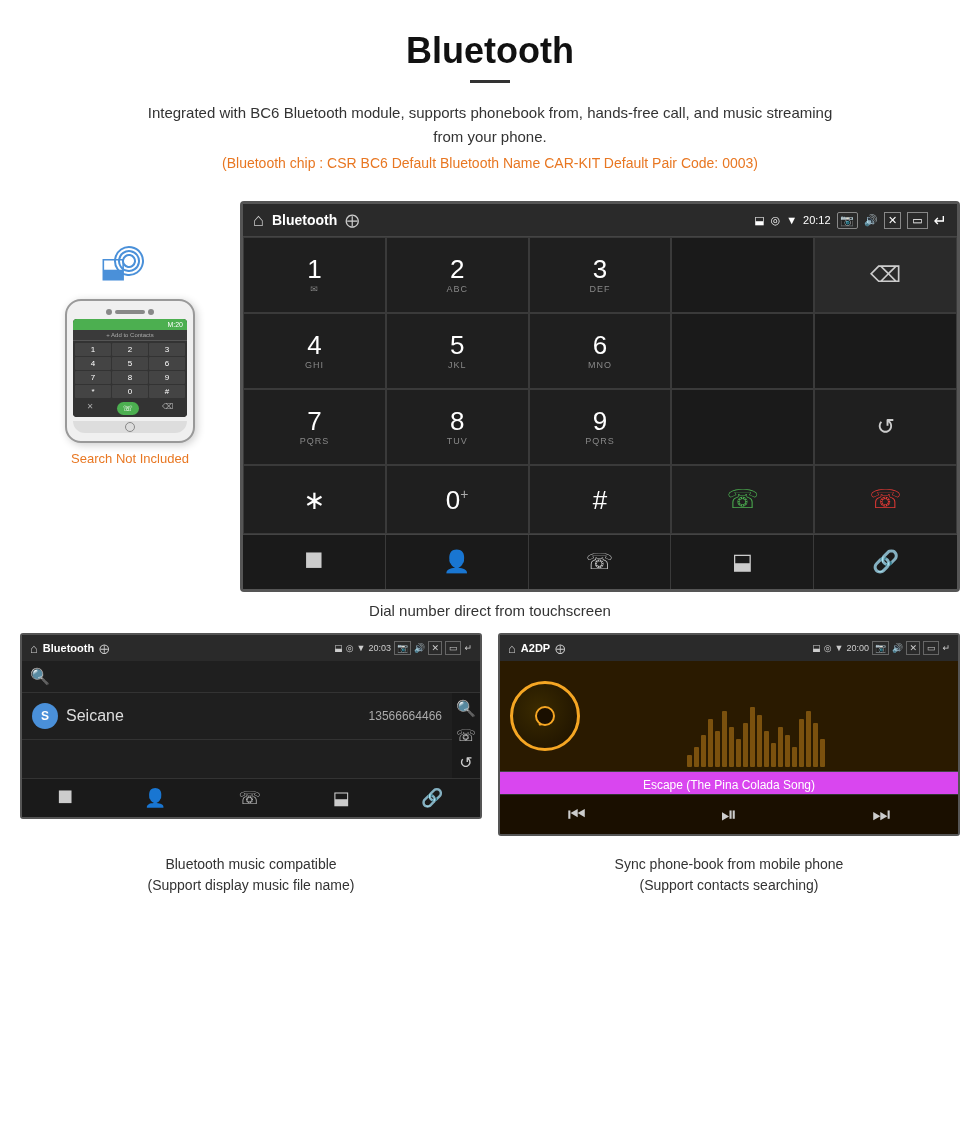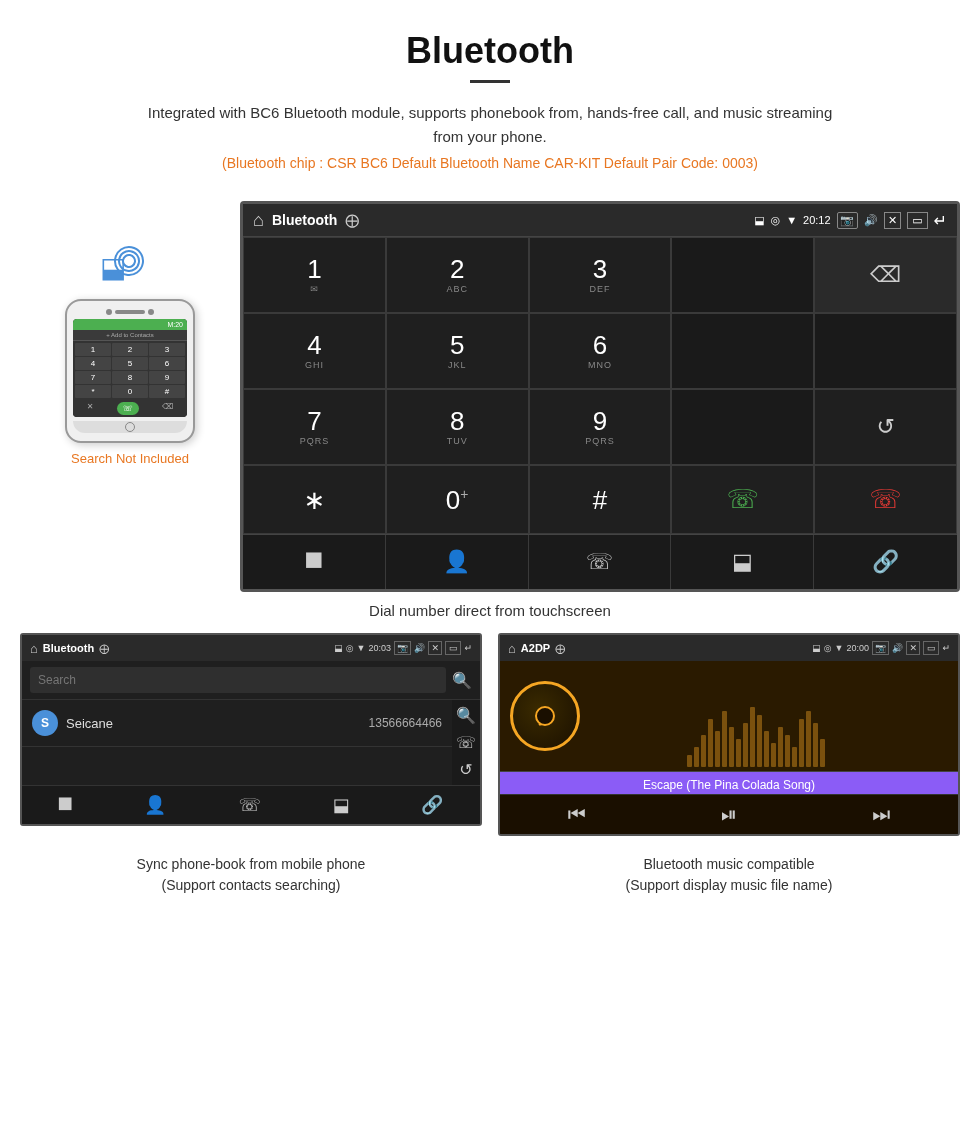--- a/index.html
+++ b/index.html
@@ -329,21 +329,21 @@
       background: #4a90d9;
       border-radius: 50%;
       display: flex;
       align-items: center;
       justify-content: center;
       font-size: 12px;
       color: white;
       font-weight: bold;
       flex-shrink: 0;
     }
-    .pb-contact-name { font-size: 13px; color: #ddd; flex: 1; }
+    .pb-contact-name { font-size: 16px; color: #ddd; flex: 1; }
     .pb-contact-phone { font-size: 12px; color: #aaa; }
 
     .pb-right-icons {
       display: flex;
       flex-direction: column;
       align-items: center;
       justify-content: space-around;
       padding: 6px 4px;
       background: #1a1a1a;
       gap: 8px;
@@ -417,21 +417,21 @@
       height: 20px;
       border-radius: 50%;
       background: #1a0f00;
       border: 2px solid #f5a623;
     }
     .a2dp-song-title {
       font-size: 12px;
       color: #fff;
       text-align: center;
       padding: 6px 4px 2px;
-      background: #8b5cf6;
+      background: #d946ef;
       border-top: 1px solid #444;
     }
     .a2dp-controls {
       display: flex;
       align-items: center;
       justify-content: space-around;
       padding: 8px 0;
       background: #1a0f00;
       border-top: 1px solid #333;
     }
@@ -641,21 +641,20 @@
           <span>20:03</span>
           <span style="border:1px solid #666;padding:1px 2px;">📷</span>
           <span>🔊</span>
           <span style="border:1px solid #666;padding:1px 2px;">✕</span>
           <span style="border:1px solid #666;padding:1px 3px;">▭</span>
           <span>↵</span>
         </div>
       </div>
 
       <div class="pb-search-bar">
-        <input class="pb-search-input" type="text" readonly="" placeholder="Search" style="">
         <span class="pb-search-icon">🔍</span>
       </div>
 
       <div class="pb-with-icons">
         <div class="pb-contact-list" style="flex:1;">
           <div class="pb-contact-row">
             <div class="pb-contact-avatar">S</div>
             <span class="pb-contact-name">Seicane</span>
             <span class="pb-contact-phone">13566664466</span>
           </div>
@@ -737,20 +736,20 @@
         <span class="a2dp-ctrl-icon">⏯</span>
         <span class="a2dp-ctrl-icon">⏭</span>
       </div>
     </div>
   </div>
 
 </div>
 
 <div class="bottom-captions">
   <div class="bottom-caption">
+    <span>Bluetooth music compatible</span><br>
+    <span>(Support display music file name)</span>
+  </div>
+  <div class="bottom-caption">
     <span>Sync phone-book from mobile phone</span><br>
     <span>(Support contacts searching)</span>
   </div>
-  <div class="bottom-caption">
-    <span>Bluetooth music compatible</span><br>
-    <span>(Support display music file name)</span>
-  </div>
 </div>
 
 </body></html>

